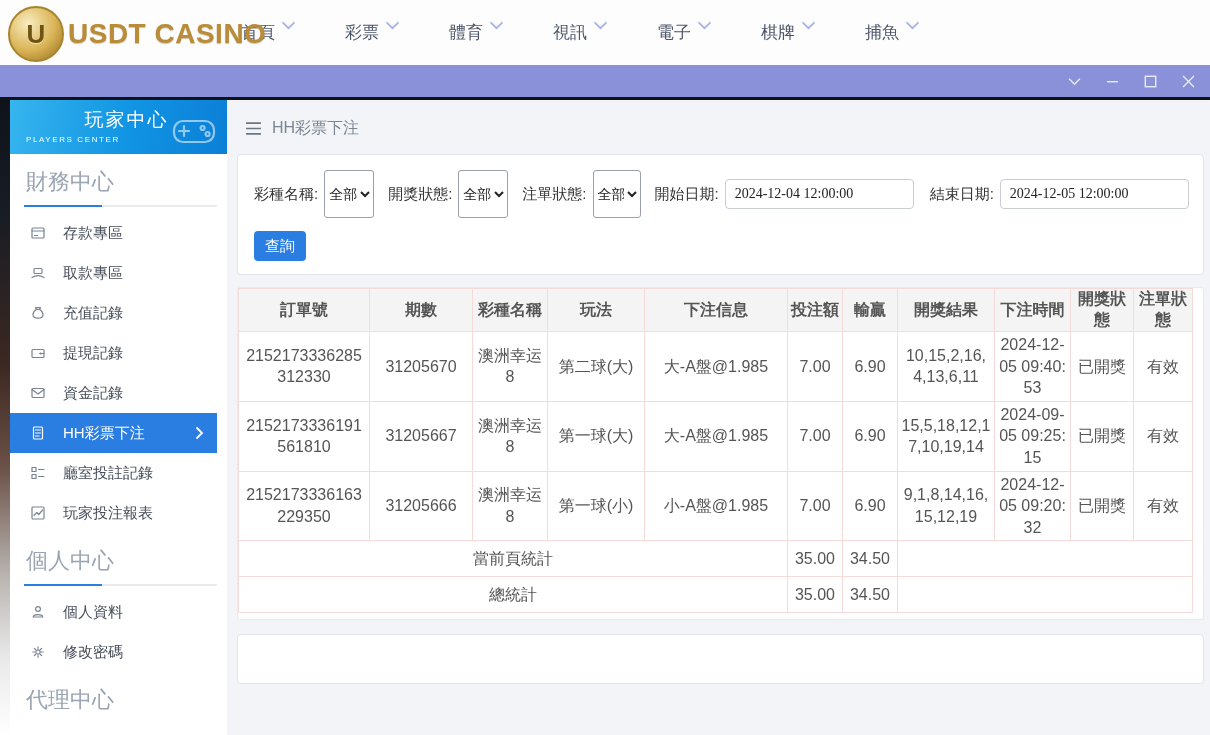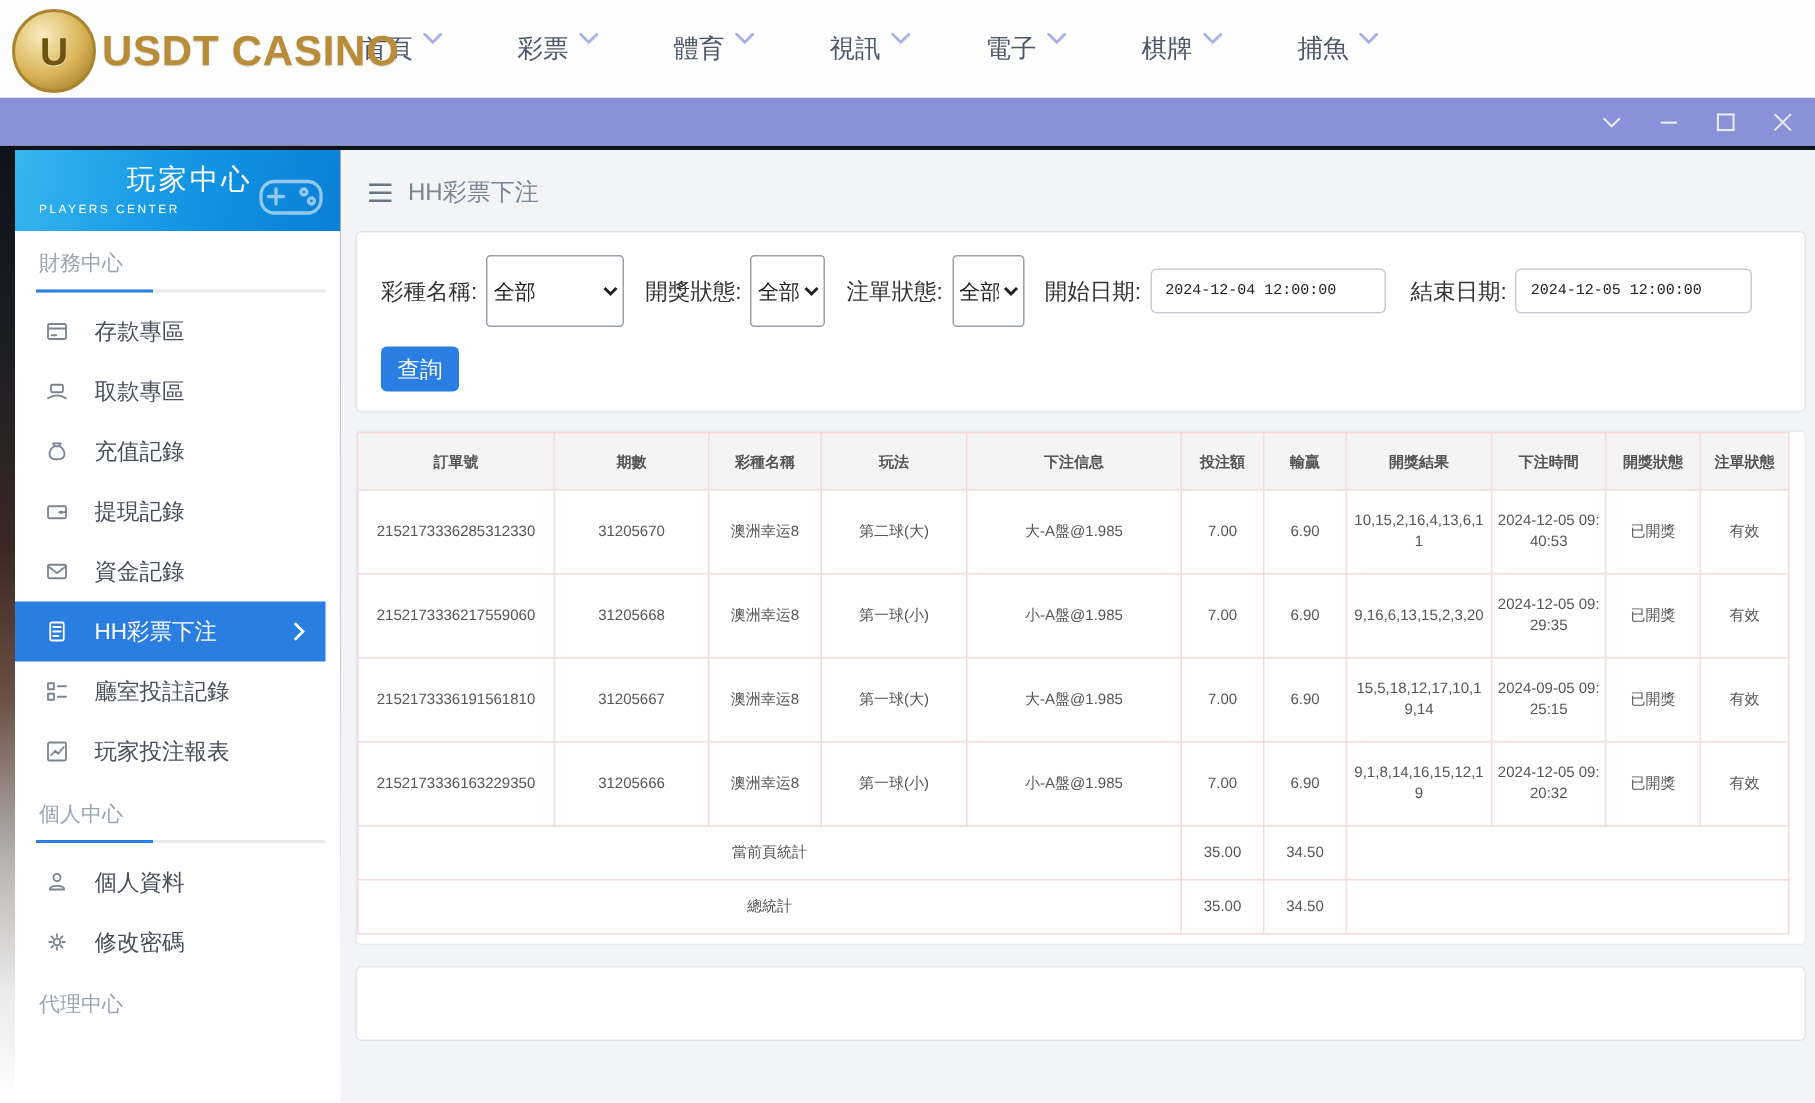--- a/index.html
+++ b/index.html
@@ -28,21 +28,21 @@
   .desktop-bg { position:absolute; top:97px; left:0; width:1210px; height:638px; z-index:0;
      background:linear-gradient(180deg,#0e131a 0%,#181c24 18%,#3c2822 42%,#6b5147 58%,#b9b4b0 75%,#e9e9ea 88%,#ffffff 100%); }
 
   
   .sidebar { position:absolute; left:10px; top:100px; width:217px; height:635px; background:#fff; z-index:2; overflow:hidden; }
   .sb-header { position:relative; height:54px; padding:7px 0 0 16px;
      background:linear-gradient(100deg,#36b5ef 0%,#1194e3 55%,#0b7fd6 100%); color:#fff; }
   .sb-title { font-size:19px; letter-spacing:2px;text-align:center; }
   .sb-sub { font-size:8px; letter-spacing:1.6px; margin-top:2px; }
   .sb-pad { position:absolute; right:10px; top:10px; opacity:.55; }
-  .sb-section-title { color:#9aa4b2; font-size:14px; padding:13px 0 8px 16px; }
+  .sb-section-title { color:#9aa4b2; font-size:22px; padding:13px 0 8px 16px; }
   .sb-underline { height:2px; margin:0 10px 6px 14px; background:#e8eaee; position:relative; }
   .sb-underline::before { content:""; position:absolute; left:0; top:0; width:78px; height:2px; background:#2a7de1; }
   .sb-item { height:40px; display:flex; align-items:center; padding-left:20px; gap:17px;
      color:#474e58; font-size:15px; cursor:pointer; }
   .sb-icon { color:#7b8490; display:flex; }
   .sb-item.active { background:#2a7de1; color:#fff; margin:0 10px 0 0; padding-right:12px; }
   .sb-item.active .sb-icon { color:#fff; }
   .sb-arrow { margin-left:auto; display:flex; }
 
   
@@ -51,28 +51,28 @@
 
   .filter-panel { margin:15px 6px 0 10px; background:#fff; border:1px solid #e2e5ea; border-radius:4px;
      padding:15px 25px 13px 16px; }
   .filter-row { display:flex; align-items:center; gap:6px; flex-wrap:nowrap; }
   .f-label { font-size:15px; color:#333; white-space:nowrap; }
   .filter-row select { height:48px; border:1px solid #9aa0a8; border-radius:3px; background:#fff;
      font-size:14px; color:#222; font-family:"Liberation Sans",sans-serif; }
   .sel-lottery { width:128px; margin-right:8px; }
   .sel-draw { width:64px; margin-right:8px; }
   .sel-order { width:48px; margin-right:8px; }
-  .f-date { width:216px; height:30px; border:1px solid #c9cdd3; border-radius:4px; font-size:10px; color:#222;
-     padding-left:9px; margin-right:10px; font-family:Liberation Mono, monospace; }
+  .f-date { width:216px; height:30px; border:1px solid #c9cdd3; border-radius:4px; font-size:14px; color:#222;
+     padding-left:9px; margin-right:10px; font-family:Liberation Serif, serif; }
   .btn-search { margin-top:13px; width:52px; height:30px; background:#2a7de1; color:#fff; border:none;
      border-radius:4px; font-size:15px; cursor:pointer; font-family:"Liberation Sans",sans-serif; }
 
   .table-panel { margin:12px 6px 0 10px; background:#fff; border:1px solid #e8ebef; border-radius:3px;
      padding:0 12px 6px 0; }
-  table { width:100%; border-collapse:collapse; table-layout:fixed; font-size:10px; color:#555; }
+  table { width:100%; border-collapse:collapse; table-layout:fixed; font-size:16px; color:#555; }
   th,td { border:1px solid #f5dada; text-align:center; word-break:break-all; }
   th { background:#f4f4f4; height:38px; font-weight:bold; padding:0 1px; }
   td { height:56px; padding:2px 3px; line-height:1.35; }
   tr.summary td { height:36px; }
 
   .pager-panel { margin:14px 6px 0 10px; height:50px; background:#fff; border:1px solid #e2e5ea; border-radius:4px;
      display:flex; align-items:center; justify-content:space-between; padding:0 16px 0 16px; font-size:15px; color:#555; }
 </style>
 </head>
 <body>
@@ -347,33 +347,20 @@
             <td>第二球(大)</td>
             <td>大-A盤@1.985</td>
             <td>7.00</td>
             <td>6.90</td>
             <td>10,15,2,16,4,13,6,11</td>
             <td>2024-12-05 09:40:53</td>
             <td>已開獎</td>
             <td>有效</td>
           </tr>
           <tr>
-            <td>2152173336217559060</td>
-            <td>31205668</td>
-            <td>澳洲幸运8</td>
-            <td>第一球(小)</td>
-            <td>小-A盤@1.985</td>
-            <td>7.00</td>
-            <td>6.90</td>
-            <td>9,16,6,13,15,2,3,20</td>
-            <td>2024-12-05 09:29:35</td>
-            <td>已開獎</td>
-            <td>有效</td>
-          </tr>
-          <tr>
             <td>2152173336191561810</td>
             <td>31205667</td>
             <td>澳洲幸运8</td>
             <td>第一球(大)</td>
             <td>大-A盤@1.985</td>
             <td>7.00</td>
             <td>6.90</td>
             <td>15,5,18,12,17,10,19,14</td>
             <td>2024-09-05 09:25:15</td>
             <td>已開獎</td>

